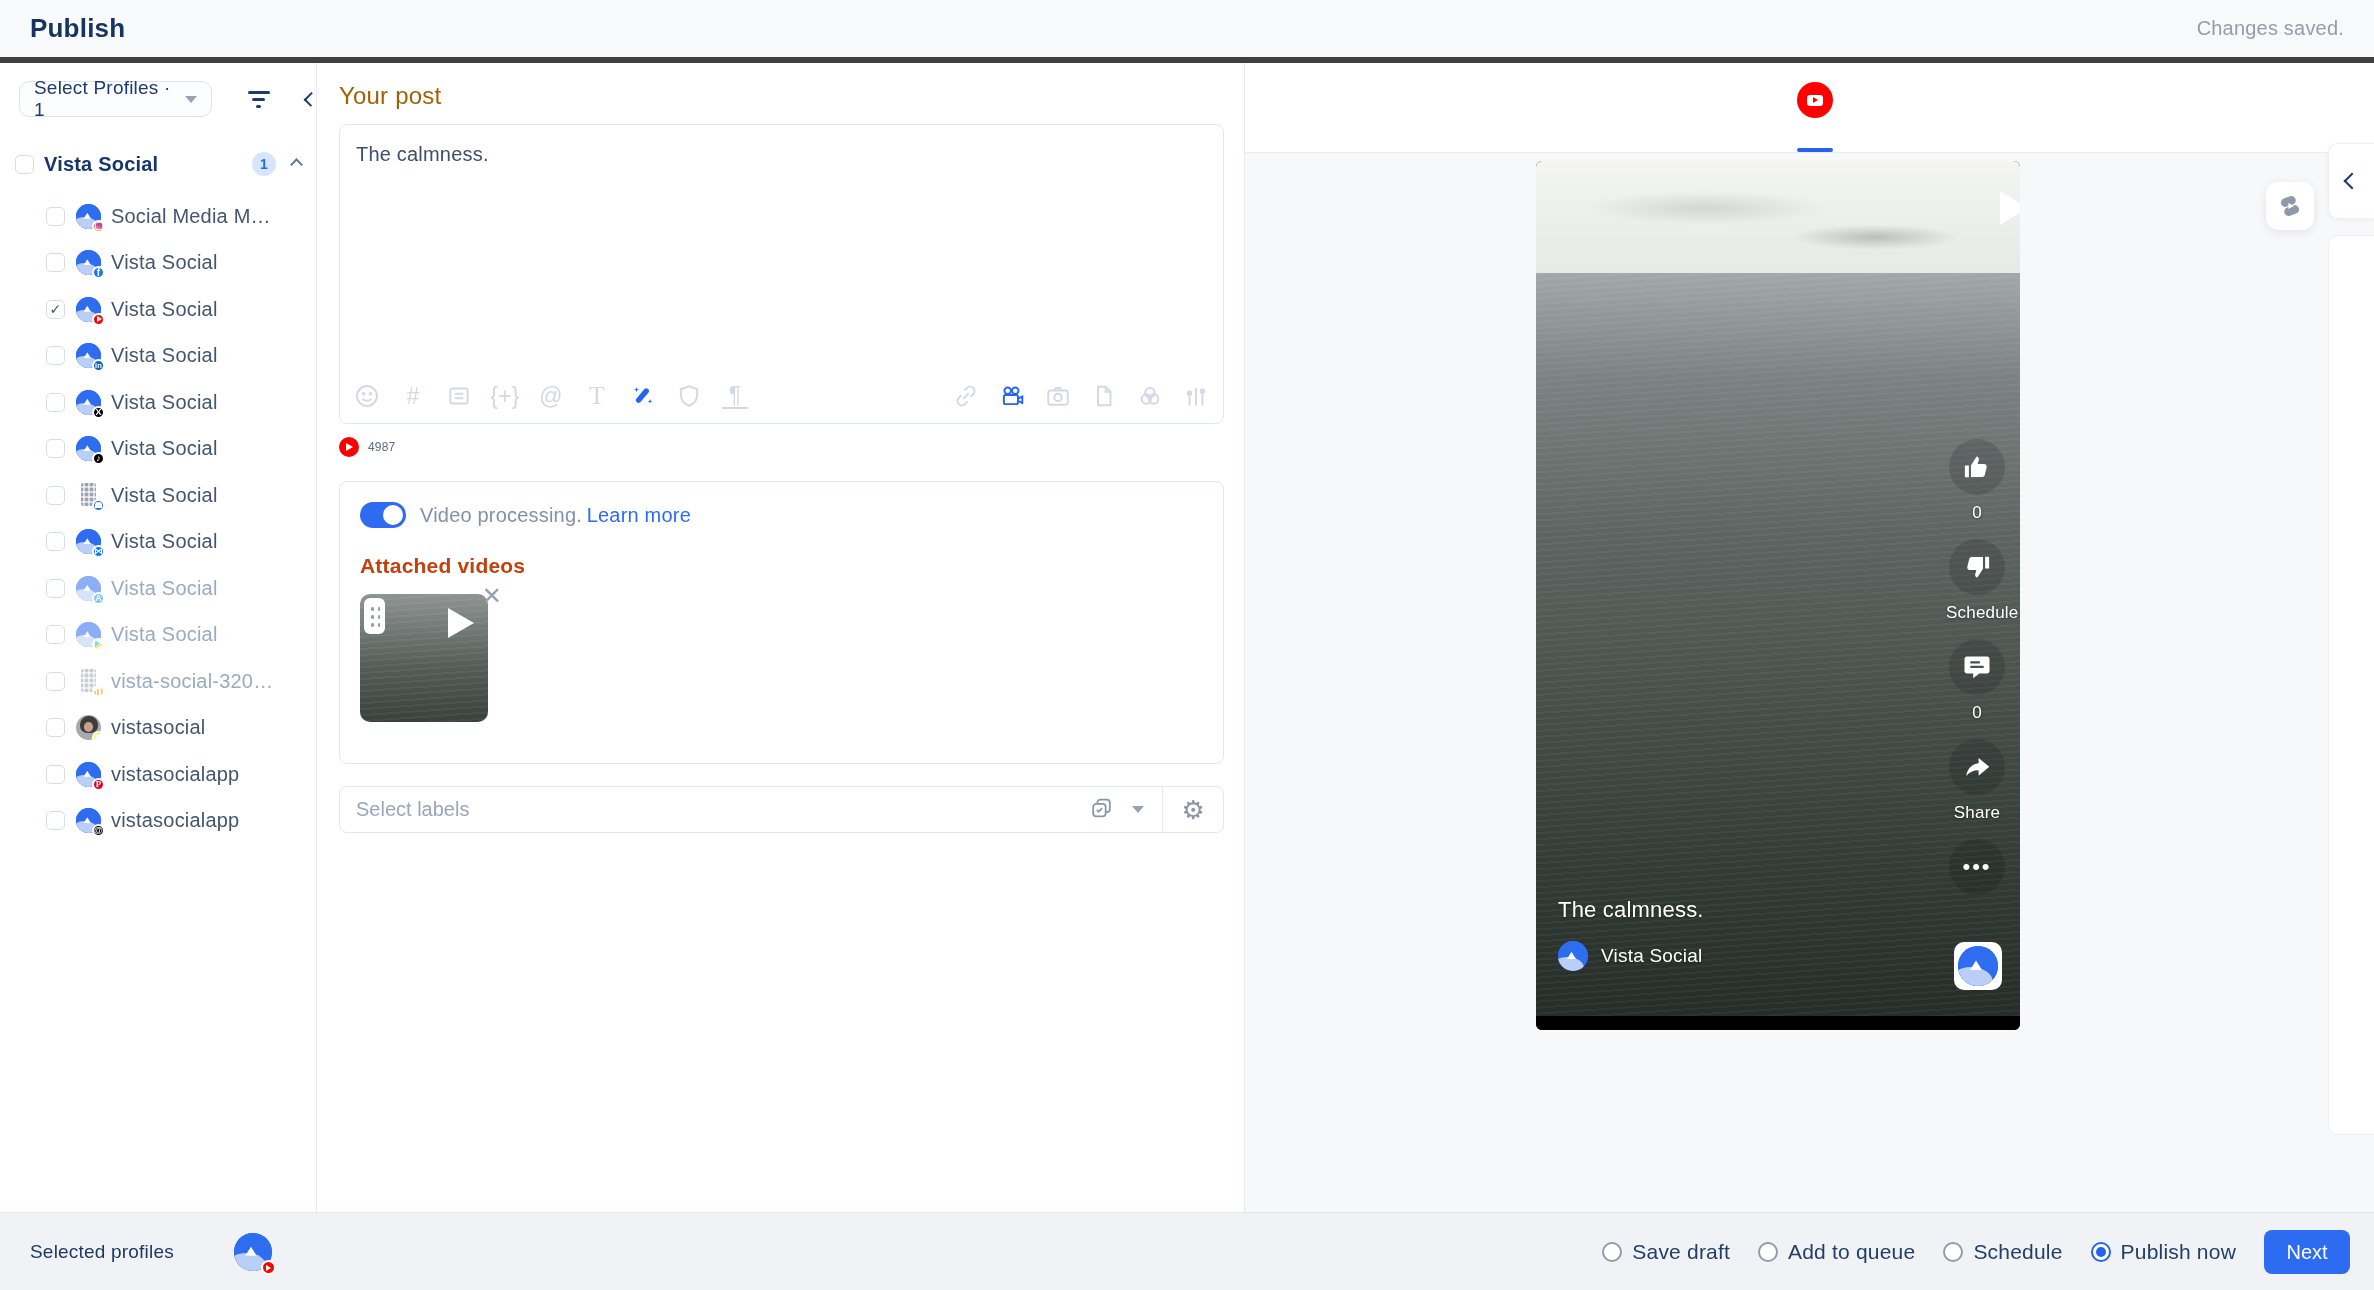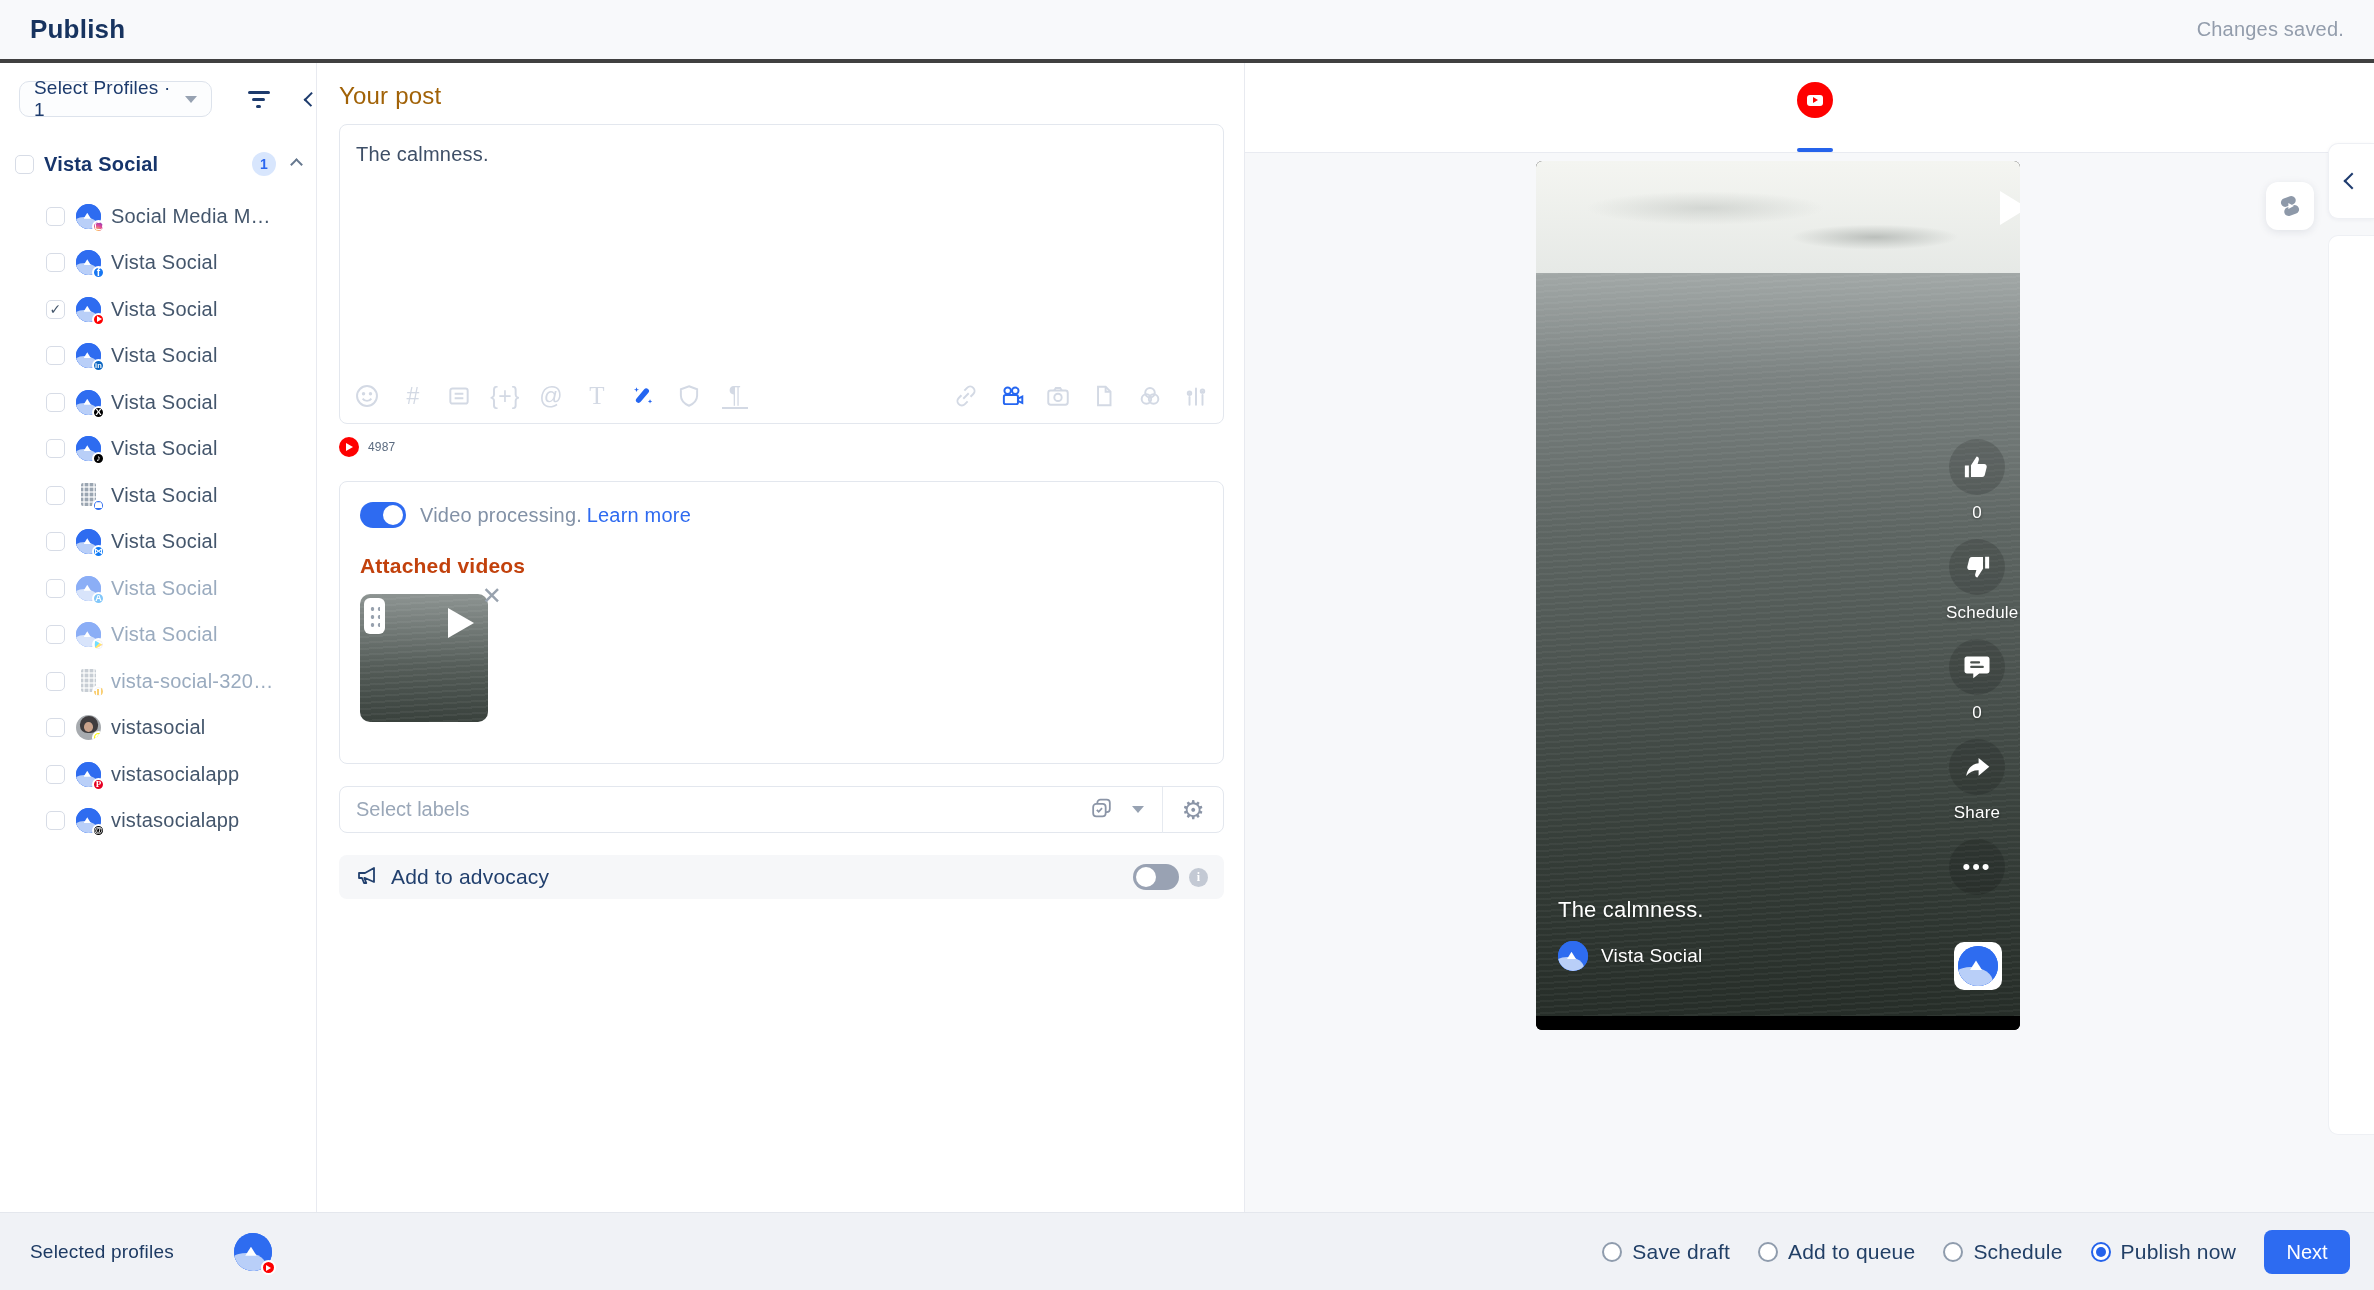--- a/index.html
+++ b/index.html
@@ -4,21 +4,21 @@
 <style>
   * { margin:0; padding:0; box-sizing:border-box; }
   html,body { background:#e9ebef; }
   .app {
     position:relative; width:2374px; height:1290px; overflow:hidden;
     background:#fff; font-family:"Liberation Sans","DejaVu Sans",sans-serif;
     color:#44566c; letter-spacing:.2px;
   }
   
   .hdr { position:absolute; left:0; top:0; width:2374px; height:63px;
-    background:#f8f9fb; border-bottom:4px solid #404040; display:flex; align-items:center; justify-content:space-between; padding:0 30px; }
+    background:#f8f9fb; border-bottom:6px solid #404040; display:flex; align-items:center; justify-content:space-between; padding:0 30px; }
   .hdr-title { font-size:26px; font-weight:700; color:#17335f; }
   .hdr-status { font-size:20px; color:#939dac; }
 
   
   .sidebar { position:absolute; left:0; top:63px; width:317px; height:1149px; background:#fff; border-right:1px solid #e8eaf0; }
   .editor  { position:absolute; left:317px; top:63px; width:928px; height:1149px; background:#fff; border-right:1px solid #e8eaf0; padding:0 21px 0 22px; }
   .preview { position:absolute; left:1245px; top:63px; width:1129px; height:1149px; background:#f7f8fa; }
   .footer  { position:absolute; left:0; top:1212px; width:2374px; height:78px; background:#f0f2f6; border-top:1px solid #e4e7ed; }
 
   
@@ -449,29 +449,20 @@
               <path d="M7.5 14.3l1.8 1.8 3.2-3.4"></path>
             </svg></span>
         <span class="caret"></span>
       </div>
       <div class="labels-div"></div>
       <div class="gear-wrap">
           <span class="gear" style="padding-left:18px;">⚙</span>
         </div>
     </div>
 
-    <div class="advocacy">
-      <span>
-        <svg width="24" height="24" viewBox="0 0 24 24" fill="none" stroke="#22406e" stroke-width="1.8" stroke-linejoin="round">
-            <path d="M4 10v5h3l2 5h2.3l-2-5H10l9 4V5l-9 5H4z"></path>
-          </svg></span>
-      <span class="adv-label">Add to advocacy</span>
-      <span class="toggle off"></span>
-      <span class="info-dot">i</span>
-    </div>
   </div>
 
   <div class="preview">
     <div class="ptabs">
       <div class="yt-tab">
           <span class="wbox"></span>
         </div>
       <div class="tab-underline"></div>
     </div>
     <div class="pbody">

